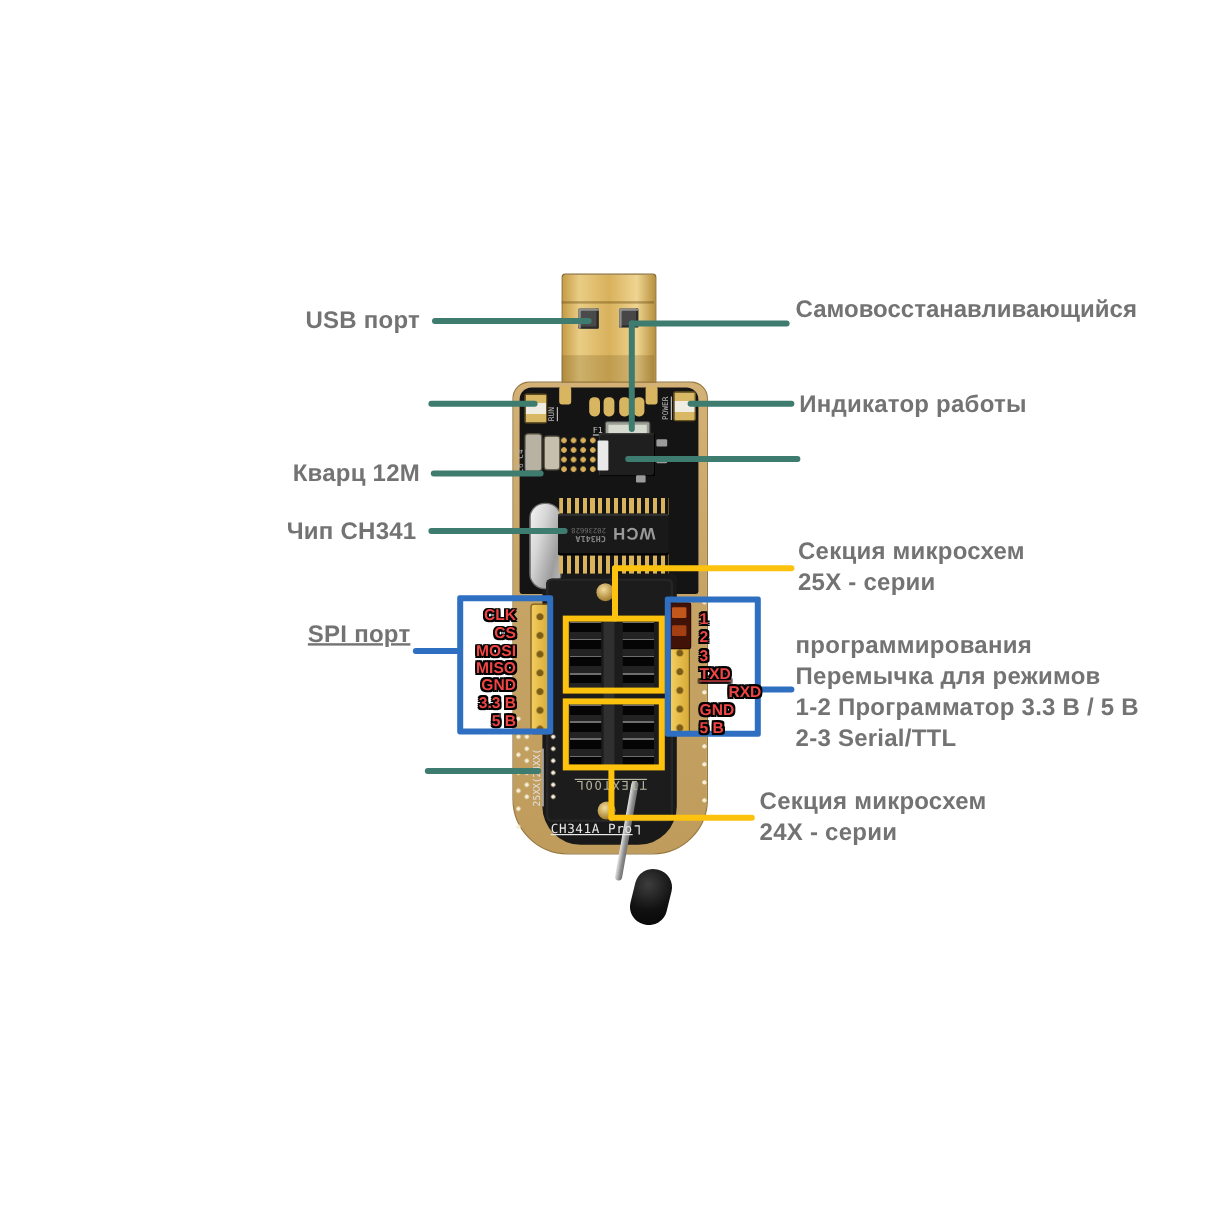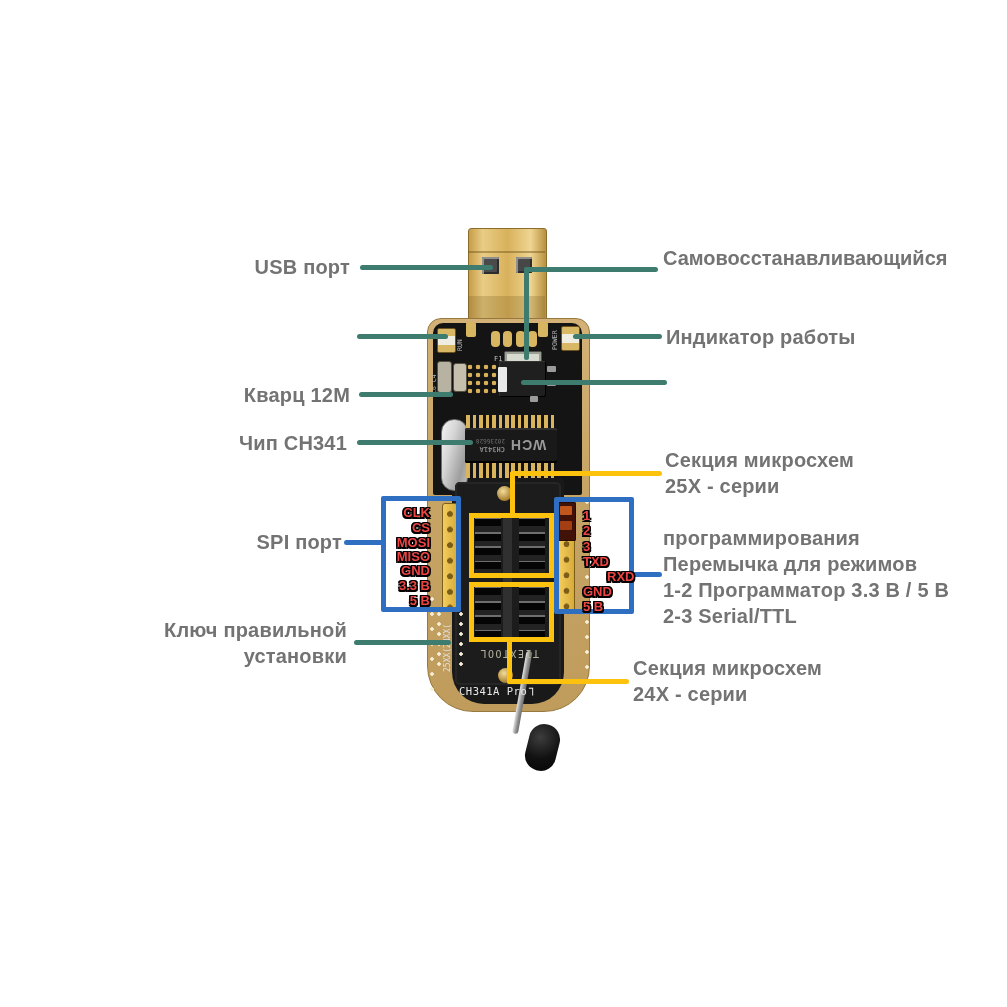--- a/index.html
+++ b/index.html
@@ -26,21 +26,21 @@
   .abox{position:absolute;border:5px solid #2E6FC2;box-sizing:border-box;border-radius:2px;}
   .ybox{position:absolute;border:5px solid #FDC20D;box-sizing:border-box;}
   
   .pin{
     position:absolute;font:700 13px/16px "Liberation Sans",sans-serif;color:#ef4444;white-space:nowrap;
     text-shadow:-1.5px -1.5px 0 #000,1.5px -1.5px 0 #000,-1.5px 1.5px 0 #000,1.5px 1.5px 0 #000,
                 -1.5px 0 0 #000,1.5px 0 0 #000,0 -1.5px 0 #000,0 1.5px 0 #000;
   }
   .pinr{width:48px;text-align:right;}
   
-  .silk{position:absolute;font-family:"DejaVu Sans Mono",monospace;color:#cfcfcf;white-space:nowrap;}
+  .silk{position:absolute;font-family:"DejaVu Sans Mono",monospace;color:#cfcfcf;white-space:nowrap;text-decoration:underline;}
   .vsilk{writing-mode:vertical-rl;transform:rotate(180deg);}
   
   .dotcol{position:absolute;width:4px;
     background-image:radial-gradient(circle at 2px 2px,#f6eed6 1.5px,rgba(0,0,0,0) 2px);
     background-size:4px 15px;}
   .dotcol.tight{background-size:4px 10px;}
   .slotcol{position:absolute;width:26px;
     background-image:repeating-linear-gradient(180deg,#6e6e6e 0 1.5px,#050505 1.5px 8.5px,#232323 8.5px 14.2px);}
   .header{position:absolute;background:linear-gradient(90deg,#f2cd5e,#d8ab38);
     border:1px solid #7c5d18;border-radius:3px;box-sizing:border-box;
@@ -183,26 +183,22 @@
 
   <div class="lbl ra" style="right:657px;top:254px;">
     <span>USB порт</span>
   </div>
   <div class="lbl ra" style="right:657px;top:382px;">
     <span>Кварц 12M</span>
   </div>
   <div class="lbl ra" style="right:660px;top:430px;">
     <span>Чип CH341</span>
   </div>
-  <div class="lbl ra" style="right:665px;top:529px;">
+  <div class="lbl ra" style="right:665px;top:516px;text-decoration:underline;">
     <span>SPI порт</span>
-  </div>
-  <div class="lbl ra" style="right:660px;top:617px;">
-    <div>Ключ правильной</div>
-    <div>установки</div>
   </div>
 
   <div class="lbl" style="left:663px;top:245px;letter-spacing:0;">
     <div>Самовосстанавливающийся</div>
   </div>
   <div class="lbl" style="left:666px;top:324px;text-align:center;">
     <span>Индикатор работы</span>
   </div>
   <div class="lbl" style="left:665px;top:447px;">
     <div>Секция микросхем</div>
@@ -223,18 +219,18 @@
   <div class="pin pinr" style="left:382px;top:520px;">CS</div>
   <div class="pin pinr" style="left:382px;top:535px;">MOSI</div>
   <div class="pin pinr" style="left:382px;top:549px;">MISO</div>
   <div class="pin pinr" style="left:382px;top:563px;">GND</div>
   <div class="pin pinr" style="left:382px;top:578px;">3.3 В</div>
   <div class="pin pinr" style="left:382px;top:593px;">5 В</div>
 
   <div class="pin" style="left:583px;top:508px;">1</div>
   <div class="pin" style="left:583px;top:523px;">2</div>
   <div class="pin" style="left:583px;top:539px;">3</div>
-  <div class="pin" style="left:583px;top:554px;">TXD</div>
+  <div class="pin" style="left:583px;top:554px;text-decoration:underline;">TXD</div>
   <div class="pin" style="left:583px;top:569px;padding-left:24px;">RXD</div>
   <div class="pin" style="left:583px;top:584px;">GND</div>
   <div class="pin" style="left:583px;top:599px;">5 В</div>
 
 </div>
 
 </body></html>

